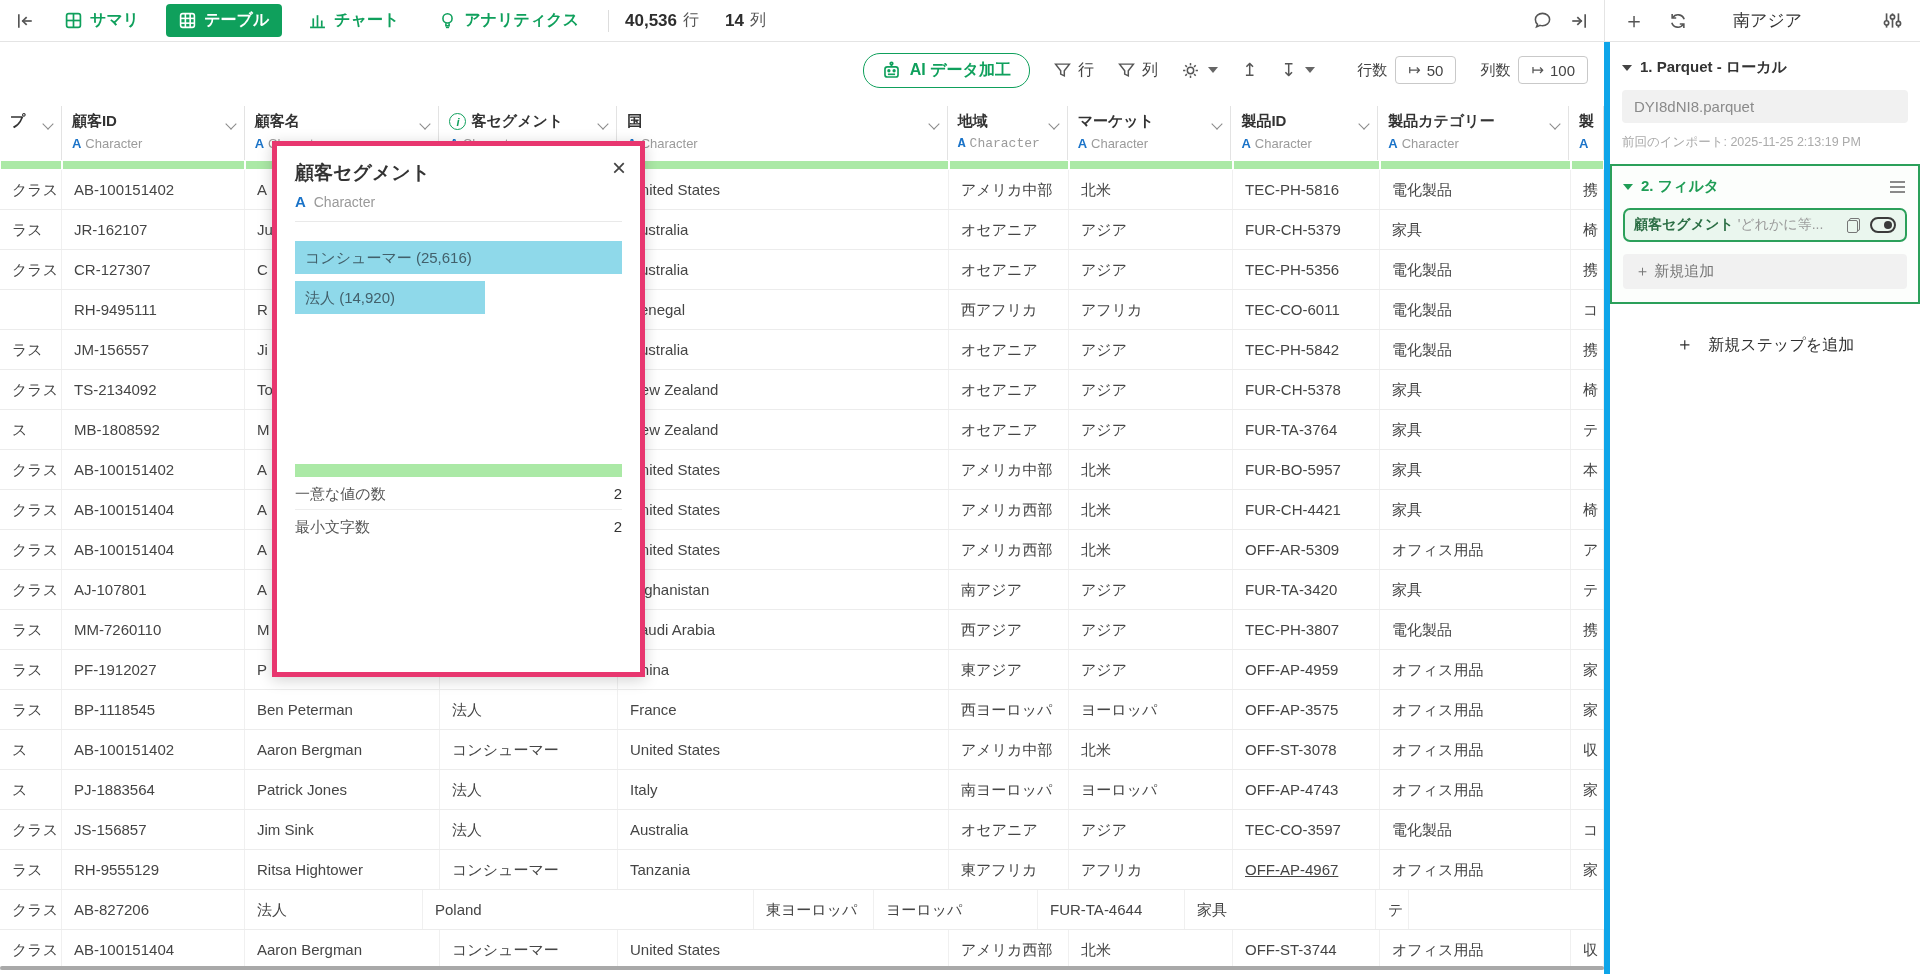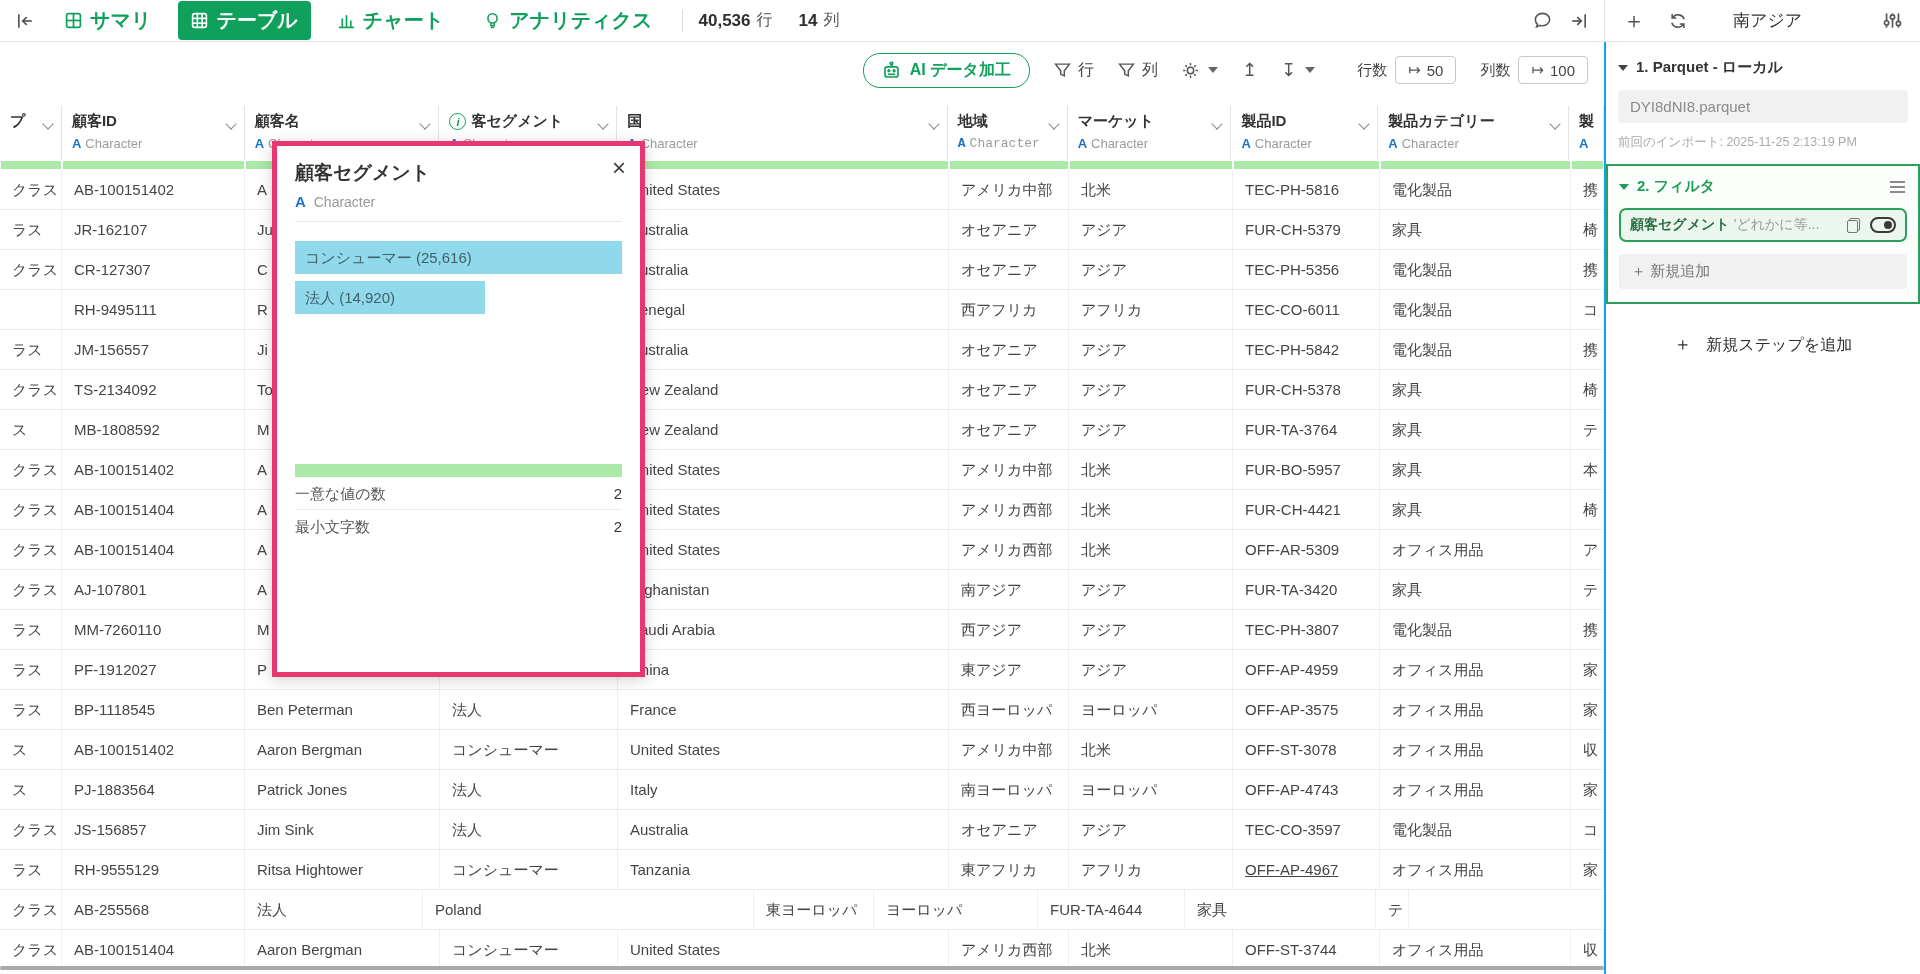--- a/index.html
+++ b/index.html
@@ -13,21 +13,21 @@
   
   .topbar {
     position:absolute; top:0; left:0; right:0; height:42px;
     background:#fff; border-bottom:1px solid #e4e4e4;
     display:flex; align-items:stretch;
   }
   .topbar-main { flex:1; display:flex; align-items:center; padding:0 12px; min-width:0; }
   .icon-btn { display:flex; align-items:center; justify-content:center; padding:4px; cursor:pointer; color:#555; }
   .tab {
     display:flex; align-items:center; gap:8px;
-    color:#0fa05c; font-size:20px; font-weight:bold;
+    color:#0fa05c; font-size:16px; font-weight:bold;
     padding:6px 13px; border-radius:4px; margin-left:14px; cursor:pointer; white-space:nowrap;
   }
   .tab.active { background:#0fa05c; color:#fff; }
   .tb-divider { width:1px; height:22px; background:#ddd; margin:auto 16px; }
   .counts { display:flex; align-items:center; gap:6px; font-size:16px; color:#555; white-space:nowrap; }
   .counts .num { font-weight:bold; color:#2e2e2e; font-size:17px; }
   .counts .gap { width:14px; }
   .topbar-main .spacer { flex:1; }
   .topbar-right {
     width:316px; border-left:1px solid #e4e4e4;
@@ -95,21 +95,21 @@
   .pbar:first-of-type { margin-top:19px; }
   .pgreen { height:13px; background:#abe9a6; margin-top:150px; }
   .pstat { display:flex; justify-content:space-between; height:33px; line-height:33px;
            font-size:15px; color:#555; border-bottom:1px solid #ededed; }
   .pstat:last-child { border-bottom:none; }
   .pstat .val { color:#333; }
 
   
   .sidebar {
     position:absolute; top:42px; right:0; width:316px; bottom:0;
-    background:#fff; border-left:2px solid #0ea5e9; padding:16px 12px 0;
+    background:#fff; border-left:6px solid #0ea5e9; padding:16px 12px 0;
   }
   .step-head { display:flex; align-items:center; gap:8px; font-size:15px; font-weight:bold; color:#333; cursor:pointer; }
   .tri { width:0; height:0; border-left:5px solid transparent; border-right:5px solid transparent; border-top:6px solid #444; flex:none; }
   .tri.green { border-top-color:#1f9d55; }
   .file-box { margin-top:13px; background:#f1f1f1; border-radius:4px; padding:8px 12px; font-size:15px; color:#8a8a8a;
               white-space:nowrap; overflow:hidden; cursor:pointer; }
   .meta { margin-top:11px; font-size:12.5px; color:#ababab; white-space:nowrap; overflow:hidden; }
   .step2 { margin:13px -12px 0; border:2px solid #2ba05a; background:#fcfefc; padding:11px 11px 13px; }
   .step2-head { display:flex; align-items:center; gap:8px; font-size:15px; font-weight:bold; color:#1f9d55; cursor:pointer; }
   .burger { margin-left:auto; display:flex; flex-direction:column; gap:3px; cursor:pointer; padding:2px; }
@@ -632,21 +632,21 @@
         <div class="tcell" style="width: 178px;">コンシューマー</div>
         <div class="tcell" style="width: 331px;">Tanzania</div>
         <div class="tcell" style="width: 120px;">東アフリカ</div>
         <div class="tcell" style="width: 164px;">アフリカ</div>
         <div class="tcell" style="width: 147px; text-decoration: underline;">OFF-AP-4967</div>
         <div class="tcell" style="width: 191px;">オフィス用品</div>
         <div class="tcell" style="width: 33px;">家</div>
       </div>
       <div class="trow">
         <div class="tcell" style="width: 62px;">クラス</div>
-        <div class="tcell" style="width: 183px;">AB-255568</div>
+        <div class="tcell" style="width: 183px;">AB-827206</div>
         <div class="tcell" style="width: 178px;">法人</div>
         <div class="tcell" style="width: 331px;">Poland</div>
         <div class="tcell" style="width: 120px;">東ヨーロッパ</div>
         <div class="tcell" style="width: 164px;">ヨーロッパ</div>
         <div class="tcell" style="width: 147px;">FUR-TA-4644</div>
         <div class="tcell" style="width: 191px;">家具</div>
         <div class="tcell" style="width: 33px;">テ</div>
       </div>
       <div class="trow">
         <div class="tcell" style="width: 62px;">クラス</div>

